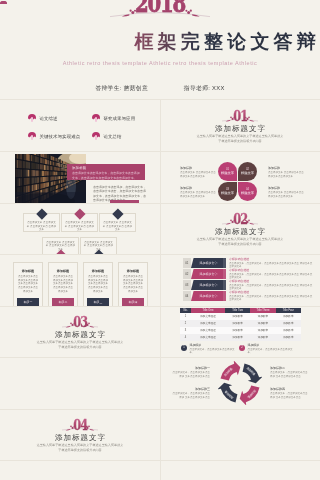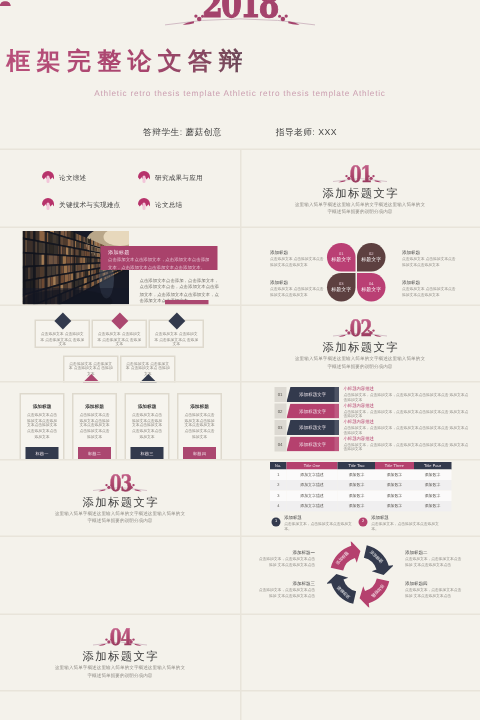--- a/index.html
+++ b/index.html
@@ -10,22 +10,22 @@
 .sep{position:absolute;left:0;width:320px;height:1px;background:#e8e4da;}
 .vsep{position:absolute;left:160px;width:1px;background:#e8e4da;}
 
 
 #cover{left:0;top:0;width:320px;height:100px;}
 .year{position:absolute;left:0;right:0;top:-10px;text-align:center;
   font-family:"DejaVu Serif",serif;font-weight:bold;font-size:26px;line-height:26px;
   letter-spacing:-1.6px;color:#a4436c;
   -webkit-text-stroke:.8px #a4436c;}
 .year i{display:inline-block;font-style:normal;transform:scaleX(.76);transform-origin:50% 50%;}
-.cover-title{position:absolute;left:0;right:0;top:30px;text-align:left;
-  font-size:16px;font-weight:bold;letter-spacing:4.2px;line-height:23px;
+.cover-title{position:absolute;left:0;right:0;top:30px;text-align:right;
+  font-size:19px;font-weight:bold;letter-spacing:4.2px;line-height:23px;
   text-indent:4.2px;
   background:linear-gradient(90deg,#b9507b 0%,#a8456e 30%,#7a4a5c 47%,#2f3646 62%,#2a303f 100%);
   -webkit-background-clip:text;background-clip:text;color:transparent;}
 .cover-sub{position:absolute;left:0;right:0;top:60px;text-align:center;
   font-size:5.5px;letter-spacing:.5px;color:#cb9fb0;}
 .cover-meta{position:absolute;left:0;right:0;top:84px;text-align:center;
   font-size:5.8px;color:#3f3f3f;letter-spacing:.3px;}
 .cover-meta .g{display:inline-block;width:32px}
 
 

